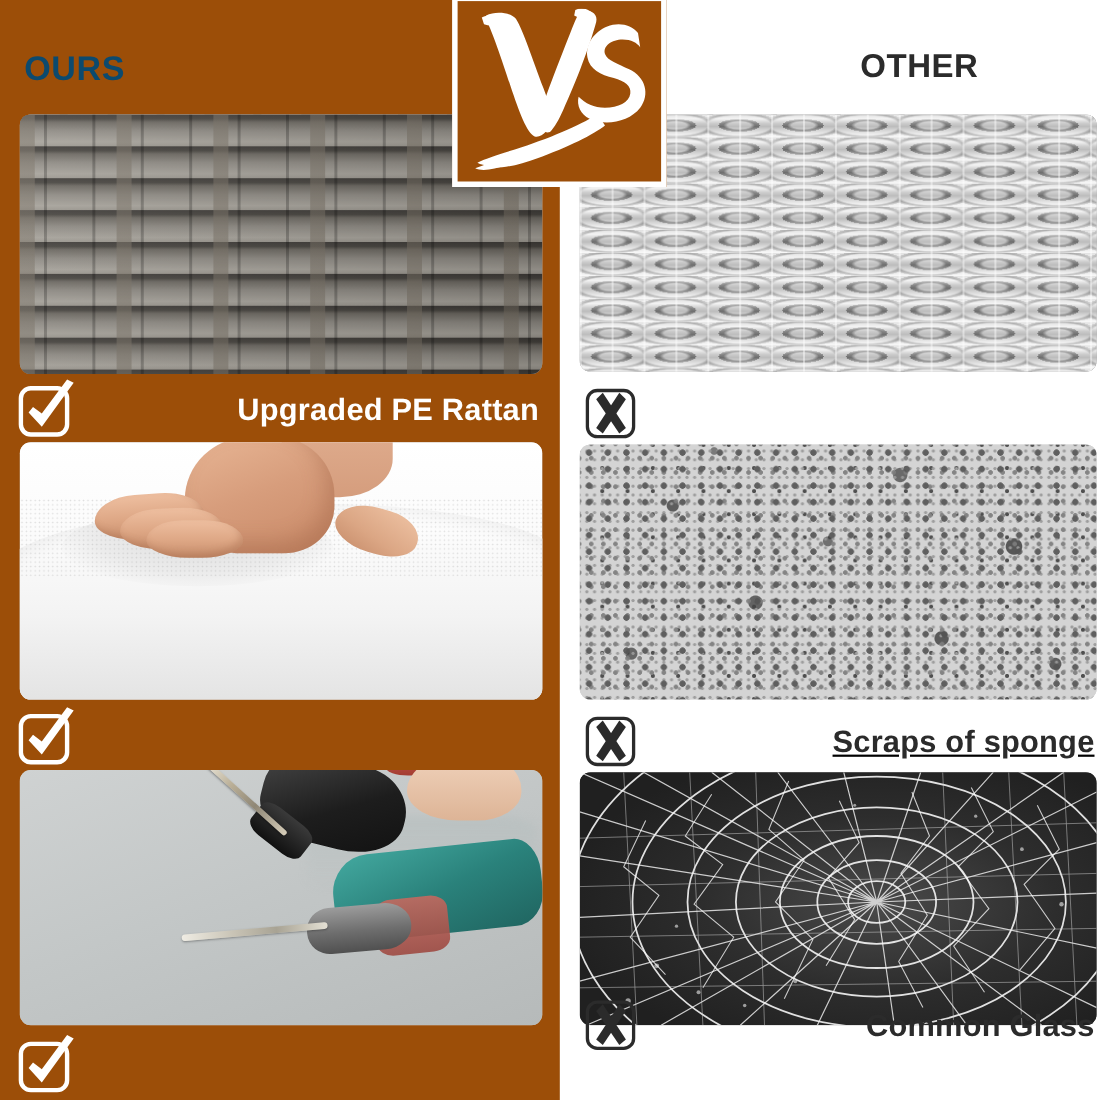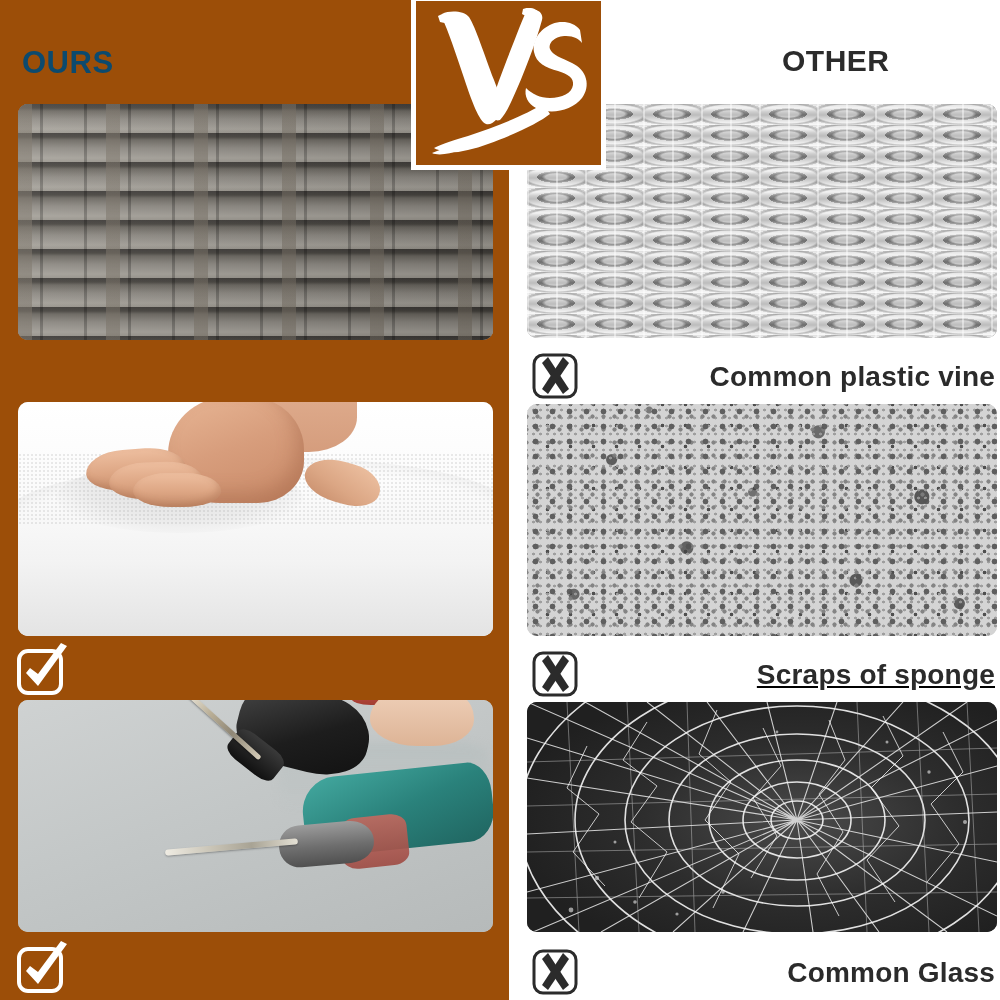--- a/index.html
+++ b/index.html
@@ -257,21 +257,21 @@
 
   
   .label-row { position: absolute; display: flex; align-items: center; }
   .label-row.l { left: 18px; width: 476px; justify-content: flex-start; }
   .label-row.r { left: 533px; width: 464px; justify-content: flex-start; }
   .lr1 { top: 348px; height: 50px; }
   .lr2 { top: 646px; height: 50px; }
   .lr3 { top: 944px; height: 50px; }
   .label-row.r.lr1 { top: 352px; }
   .label-row.r.lr2 { top: 650px; text-decoration: underline; }
-  .label-row.r.lr3 { top: 948px; }
+  .label-row.r.lr3 { top: 908px; }
 
   .mark { position: relative; width: 46px; height: 46px; flex: 0 0 46px; }
   .mark svg { position:absolute; left:-5px; top:-6px; width:58px; height:58px; overflow: visible; }
 
   .label-text {
     flex: 1 1 auto;
     font-size: 28px;
     font-weight: bold;
     white-space: nowrap;
     text-align: right;
@@ -321,29 +321,37 @@
     </svg>
   </div>
 
   <div class="card l row1">
     <div class="tex tex-rattan-ours"></div>
   </div>
   <div class="card r row1">
     <div class="tex tex-wicker-other"></div>
   </div>
 
+  <div class="label-row l lr1">
+    <span class="mark">
+      <svg viewBox="0 0 58 58" aria-hidden="true">
+        <rect x="6" y="9" width="42" height="42" rx="9" ry="9" fill="none" stroke="#ffffff" stroke-width="4"></rect>
+        <path d="M13 31 L25 44 L54 4 L48 1 L25 32 L17 26 Z" fill="#ffffff"></path>
+      </svg>
+    </span>
+    <span class="label-text">Upgraded PE Rattan</span>
+  </div>
   <div class="label-row r lr1">
     <span class="mark">
       <svg viewBox="0 0 58 58" aria-hidden="true">
         <rect x="6" y="7" width="42" height="42" rx="9" ry="9" fill="none" stroke="#2b2b2b" stroke-width="3"></rect>
         <path d="M14 15 L20 9 L41 41 L35 46 Z" fill="#2b2b2b"></path>
         <path d="M41 15 L35 9 L14 41 L20 46 Z" fill="#2b2b2b"></path>
       </svg>
     </span>
-    <span class="label-text">Common plastic vine</span>
   </div>
 
   <div class="card l row2">
     <div class="tex tex-foam">
       <div class="foam-wave"></div>
       <div class="foam-dip"></div>
       <div class="foam-speck"></div>
       <div class="hand">
         <div class="wrist"></div>
         <div class="palm"></div>

